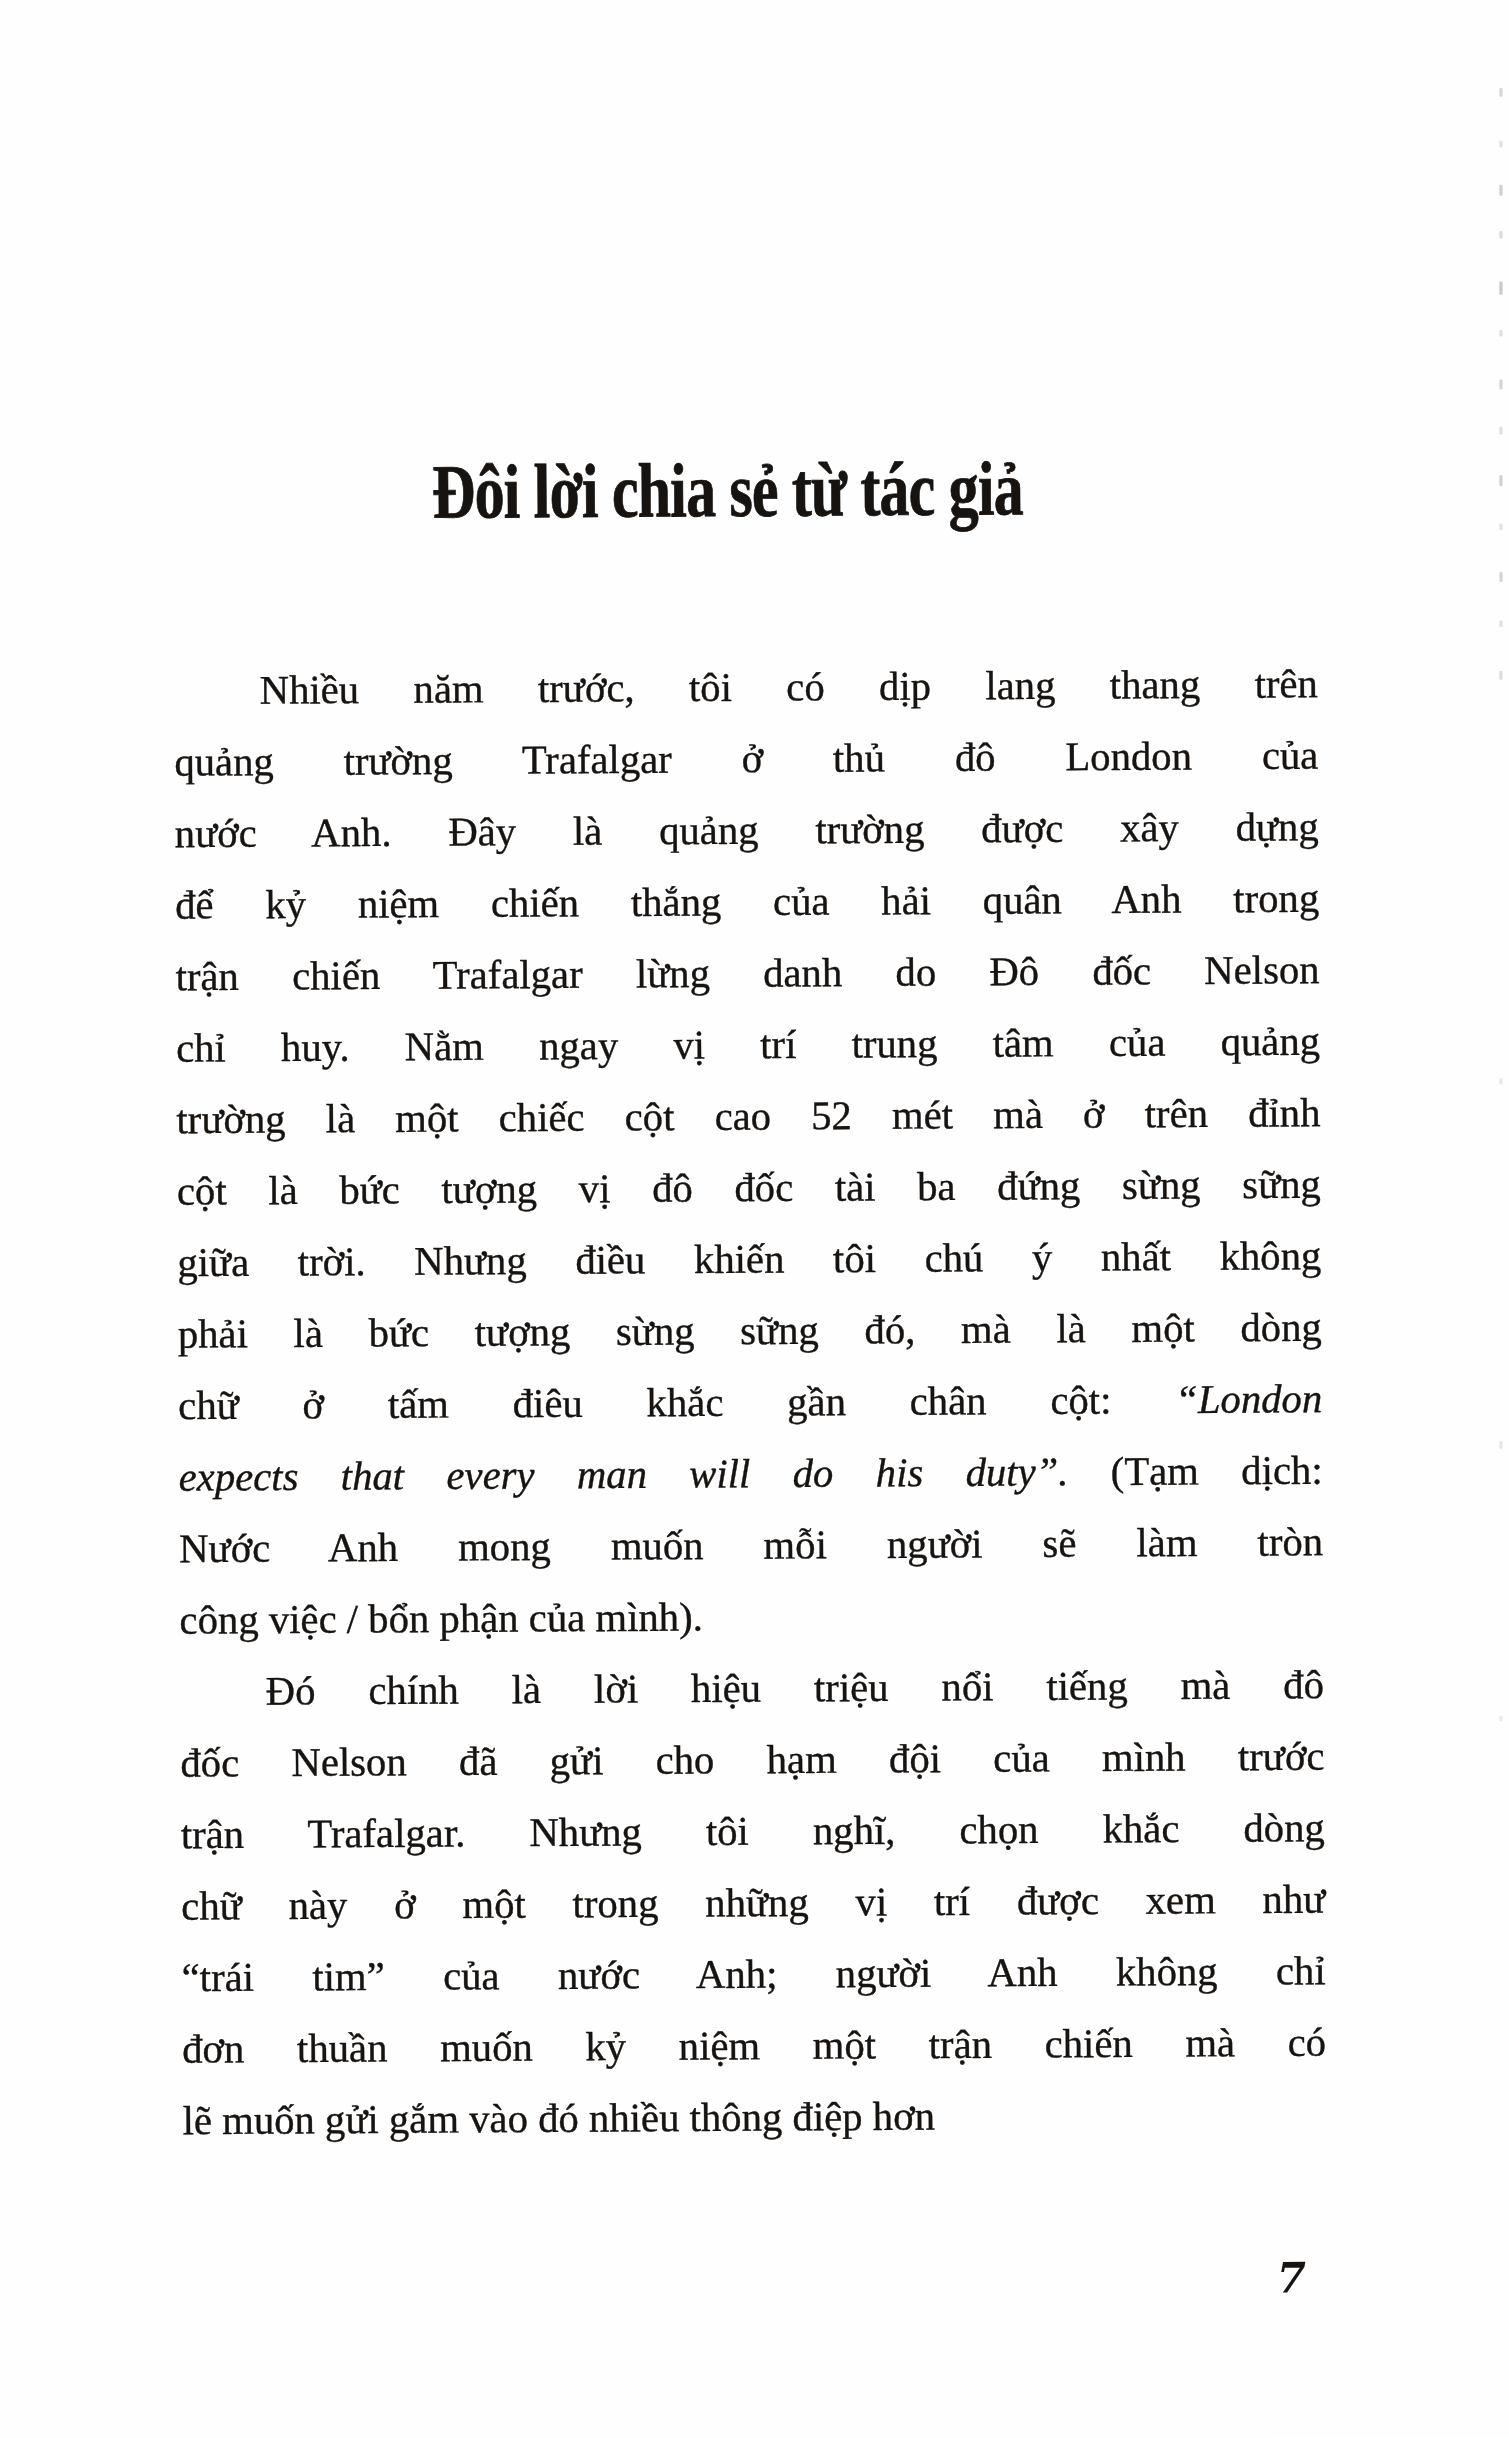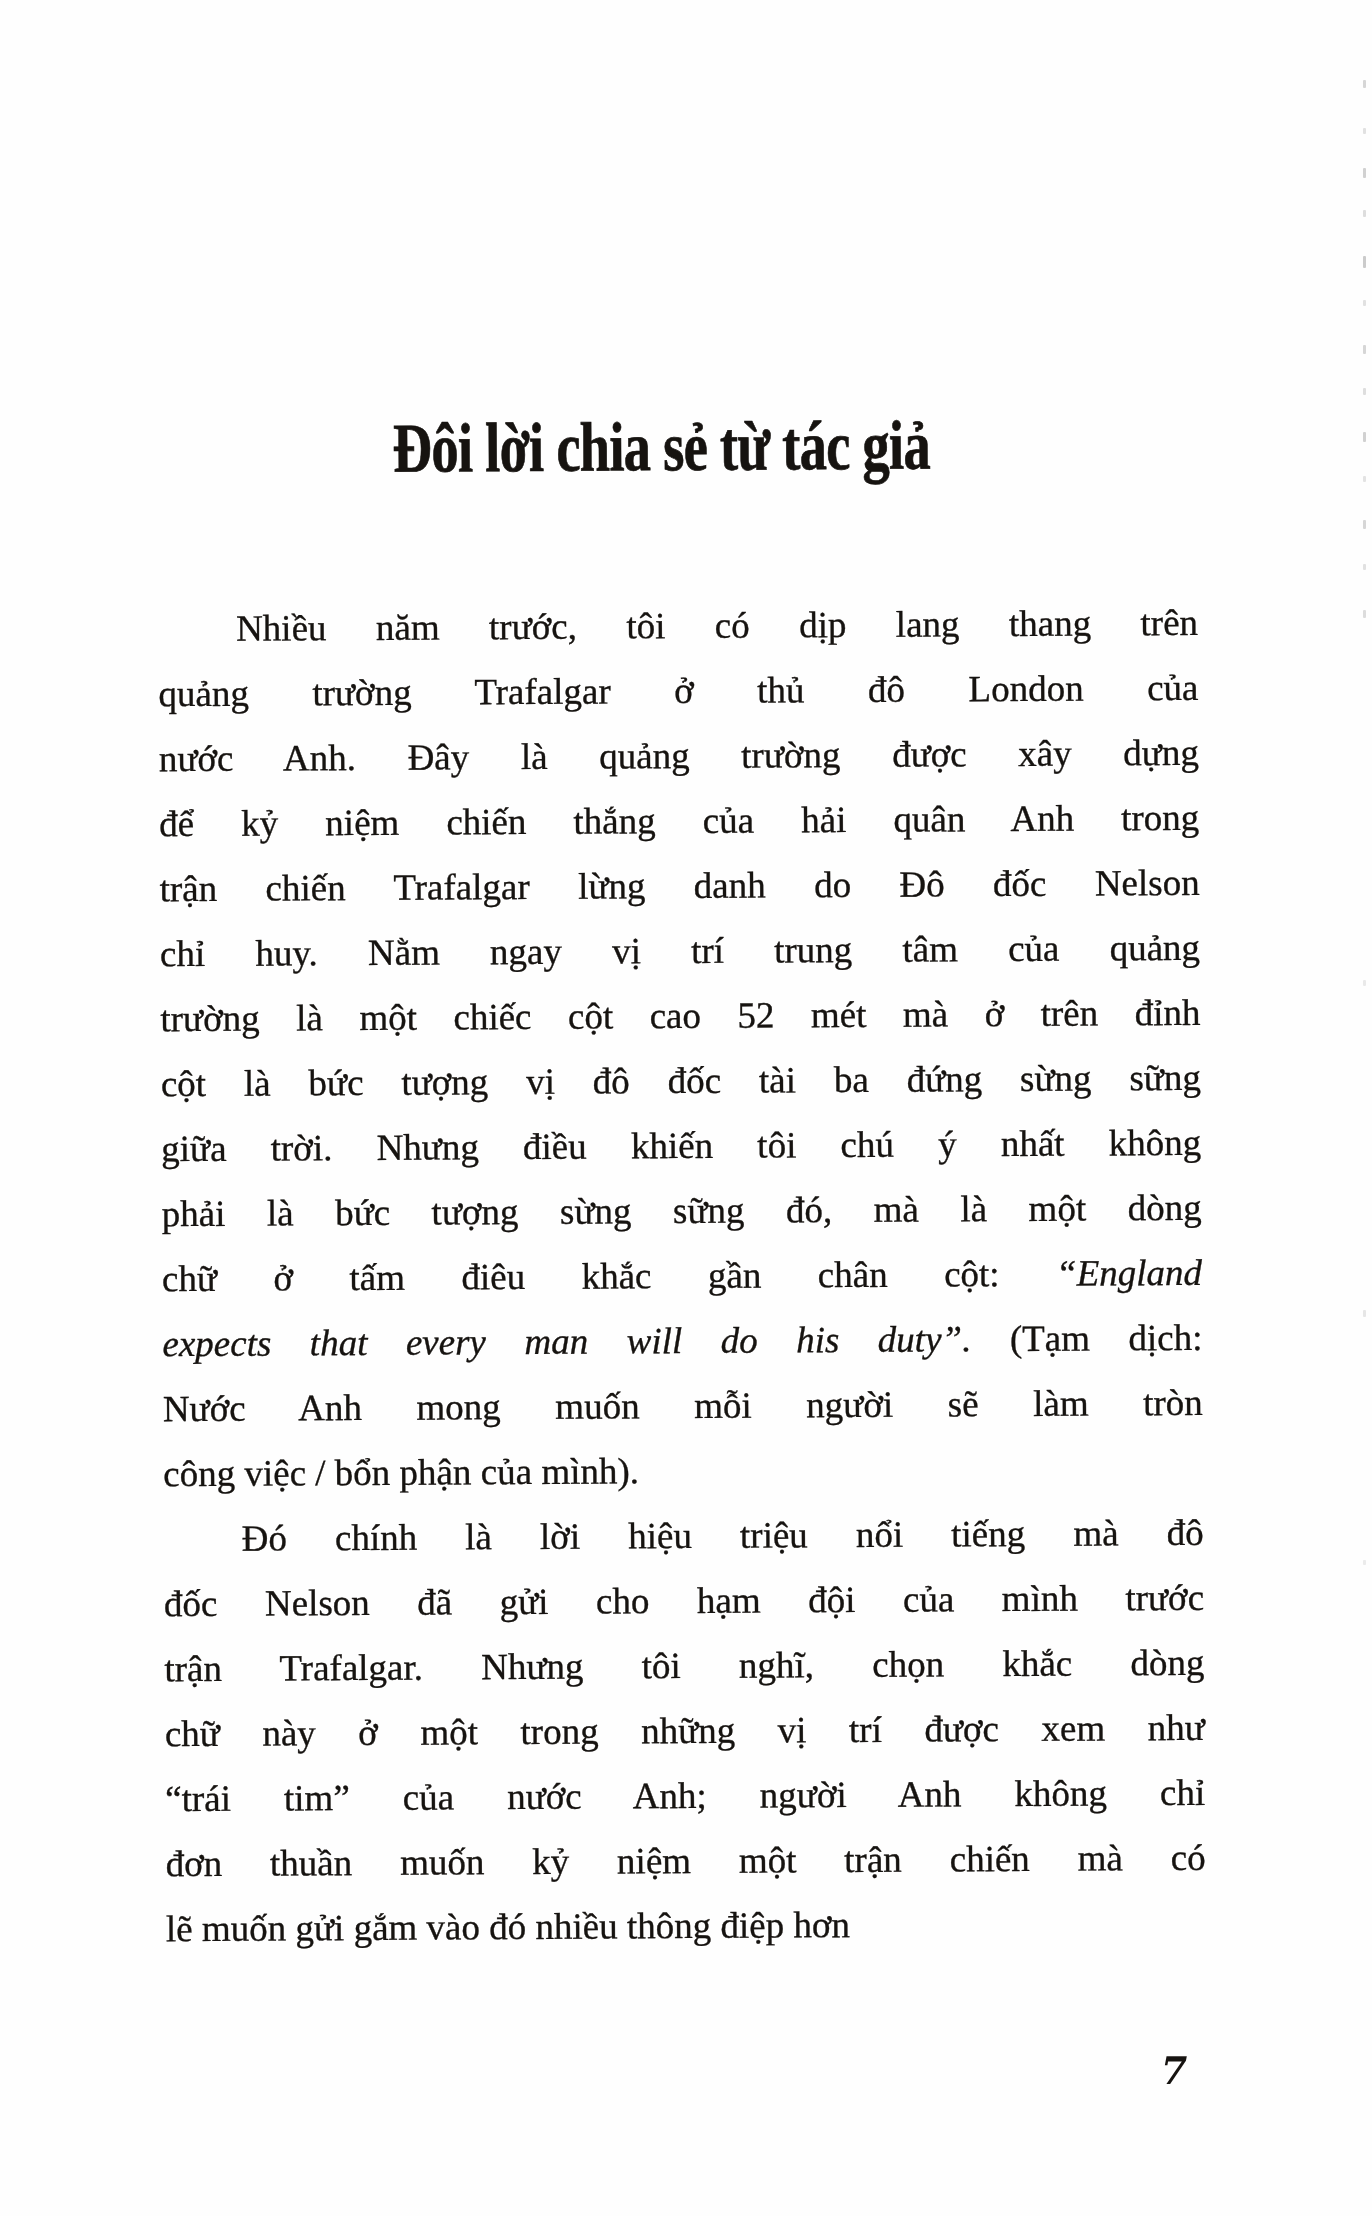--- a/index.html
+++ b/index.html
@@ -90,21 +90,21 @@
         <div class="line first-line"><span>Nhiều năm trước, tôi có dịp lang thang trên</span></div>
         <div class="line"><span>quảng trường Trafalgar ở thủ đô London của</span></div>
         <div class="line"><span>nước Anh. Đây là quảng trường được xây dựng</span></div>
         <div class="line"><span>để kỷ niệm chiến thắng của hải quân Anh trong</span></div>
         <div class="line"><span>trận chiến Trafalgar lừng danh do Đô đốc Nelson</span></div>
         <div class="line"><span>chỉ huy. Nằm ngay vị trí trung tâm của quảng</span></div>
         <div class="line"><span>trường là một chiếc cột cao 52 mét mà ở trên đỉnh</span></div>
         <div class="line"><span>cột là bức tượng vị đô đốc tài ba đứng sừng sững</span></div>
         <div class="line"><span>giữa trời. Nhưng điều khiến tôi chú ý nhất không</span></div>
         <div class="line"><span>phải là bức tượng sừng sững đó, mà là một dòng</span></div>
-        <div class="line"><span>chữ ở tấm điêu khắc gần chân cột: </span><span class="it">“England</span></div>
+        <div class="line"><span>chữ ở tấm điêu khắc gần chân cột: </span><span class="it">“London</span></div>
         <div class="line"><span class="it">expects that every man will do his duty”.</span><span> (Tạm dịch:</span></div>
         <div class="line"><span>Nước Anh mong muốn mỗi người sẽ làm tròn</span></div>
         <div class="line last-line"><span>công việc / bổn phận của mình).</span></div>
         <div class="line first-line"><span>Đó chính là lời hiệu triệu nổi tiếng mà đô</span></div>
         <div class="line"><span>đốc Nelson đã gửi cho hạm đội của mình trước</span></div>
         <div class="line"><span>trận Trafalgar. Nhưng tôi nghĩ, chọn khắc dòng</span></div>
         <div class="line"><span>chữ này ở một trong những vị trí được xem như</span></div>
         <div class="line"><span>“trái tim” của nước Anh; người Anh không chỉ</span></div>
         <div class="line"><span>đơn thuần muốn kỷ niệm một trận chiến mà có</span></div>
         <div class="line last-line"><span>lẽ muốn gửi gắm vào đó nhiều thông điệp hơn</span></div>

